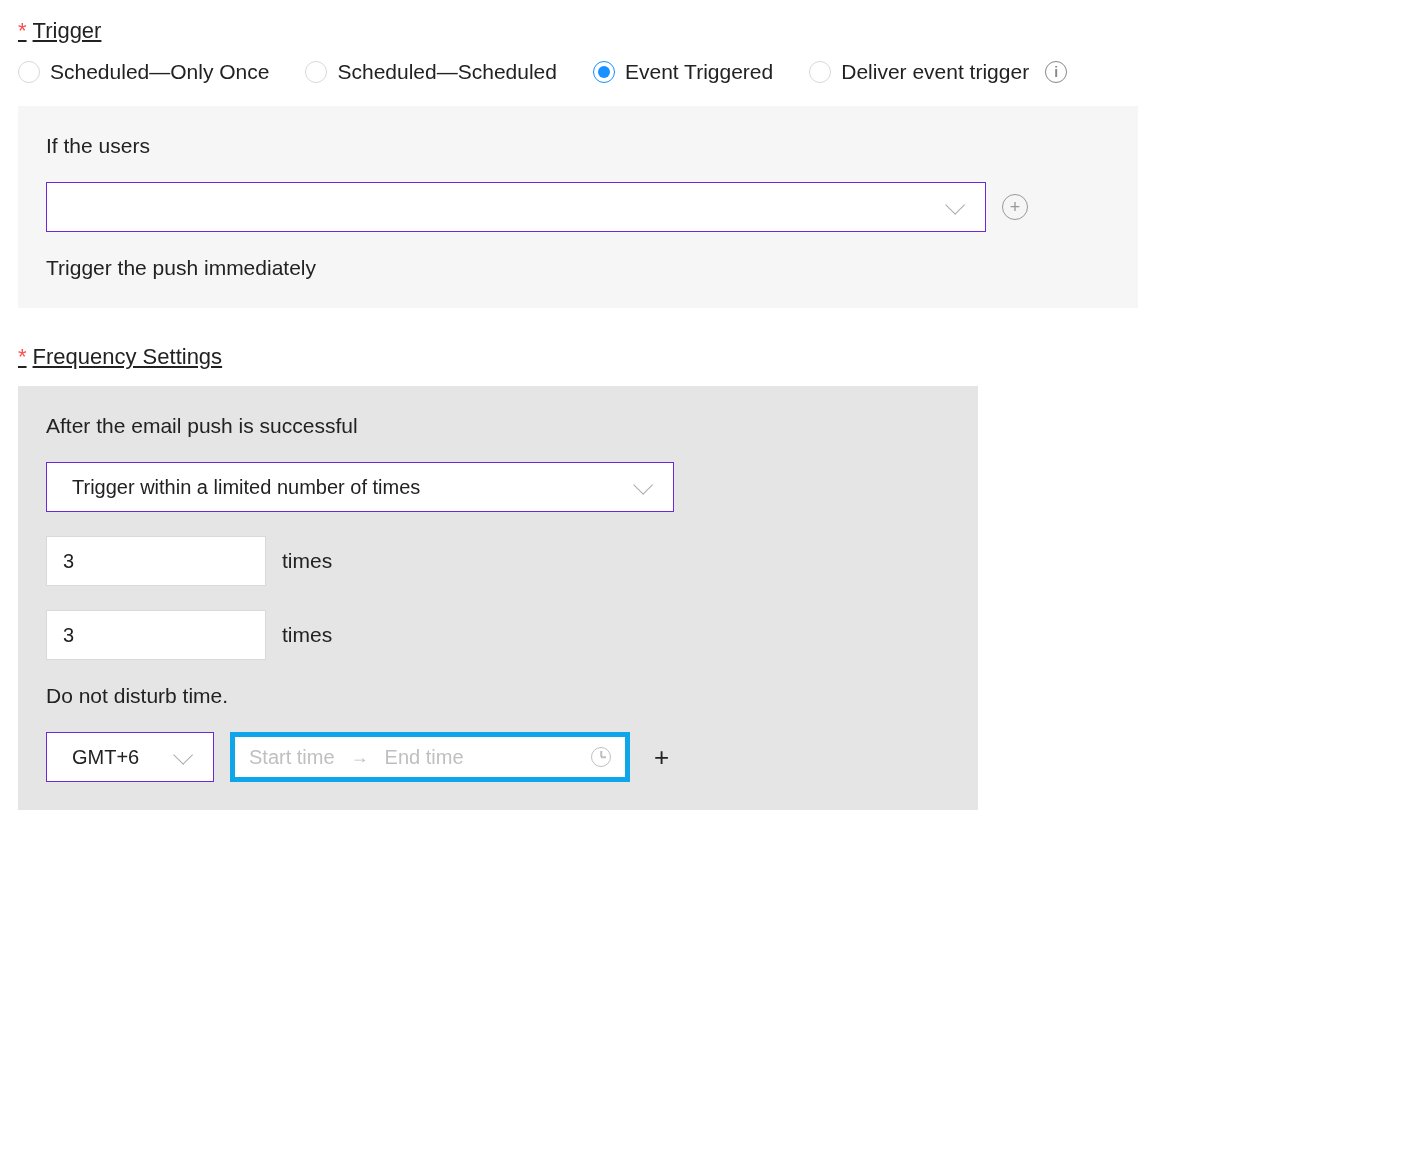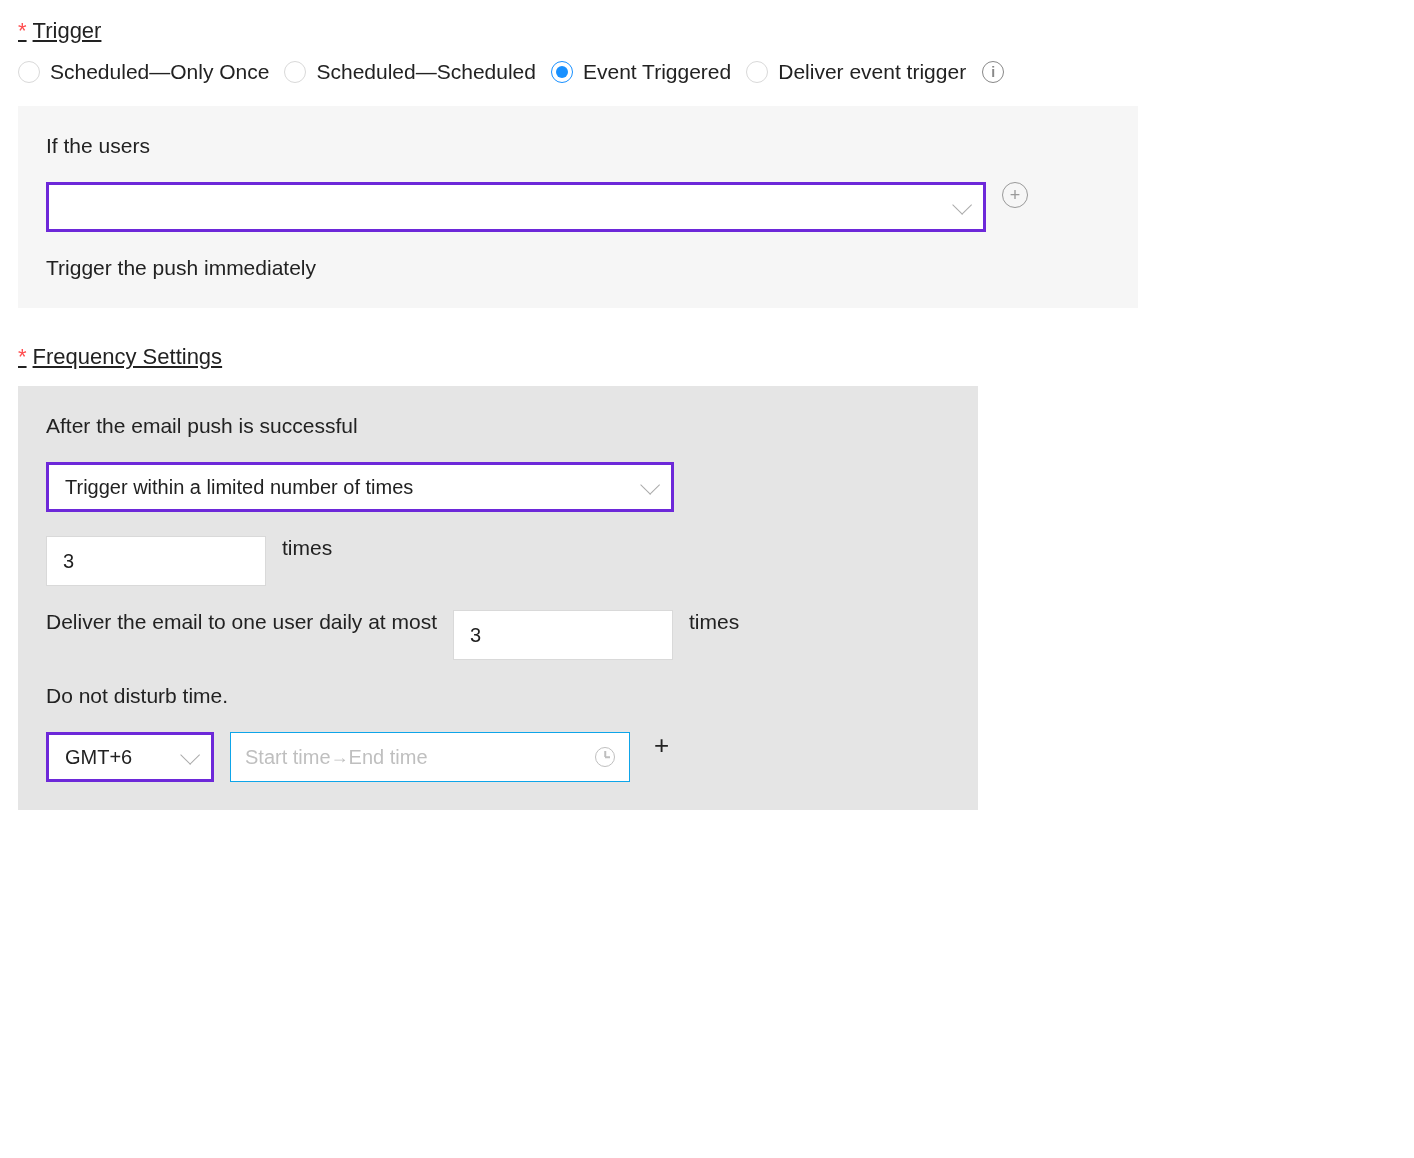--- a/index.html
+++ b/index.html
@@ -12,21 +12,21 @@
   width: 1414px;
 }
 .section-label {
   font-size: 22px;
   margin-bottom: 16px;
   text-decoration: underline;
 }
 .required-star { color: #ff4d4f; margin-right: 6px; }
 .radios {
   display: flex;
-  gap: 15px;
+  gap: 36px;
   align-items: center;
   margin-bottom: 22px;
   flex-wrap: wrap;
 }
 .radio-item {
   display: inline-flex;
   align-items: center;
   gap: 10px;
   cursor: pointer;
   font-size: 21px;
@@ -70,35 +70,35 @@
   width: 1120px;
   margin-bottom: 36px;
 }
 .panel-narrow {
   background: #e5e5e5;
   padding: 28px;
   width: 960px;
 }
 .panel-row {
   display: flex;
-  align-items: flex-start;
+  align-items: center;
   gap: 16px;
   margin-bottom: 24px;
   font-size: 21px;
 }
 .panel-row:last-child { margin-bottom: 0; }
 .label-text { font-size: 21px; color: #222; }
 .select {
   background: #fff;
-  border: 3px solid #6d28d9;
+  border: 1px solid #6d28d9;
   height: 50px;
   display: flex;
   align-items: center;
   justify-content: space-between;
-  padding: 0 16px;
+  padding: 0 25px;
   font-size: 20px;
   color: #222;
   cursor: pointer;
 }
 .select-wide { width: 940px; }
 .select-md { width: 628px; }
 .select-sm { width: 168px; }
 .chevron {
   width: 14px; height: 14px;
   border-right: 1.5px solid #aaa;
@@ -123,26 +123,26 @@
   height: 50px;
   padding: 0 16px;
   font-size: 20px;
   font-family: inherit;
   color: #222;
 }
 .num-sm { width: 130px; }
 .num-md { width: 220px; }
 .time-range {
   background: #fff;
-  border: 1px solid #0ea5e9;
+  border: 5px solid #0ea5e9;
   height: 50px;
   display: flex;
   align-items: center;
   padding: 1px 14px;
-  gap: 0;
+  gap: 16px;
   width: 400px;
 }
 .time-range .ph { color: #bfbfbf; font-size: 20px; }
 .arrow {
   color: #bfbfbf;
   font-size: 18px;
 }
 .clock-icon {
   width: 20px; height: 20px;
   border-radius: 50%;
@@ -233,21 +233,20 @@
     <div class="select select-md">
       <span>Trigger within a limited number of times</span>
       <span class="chevron"></span>
     </div>
   </div>
   <div class="panel-row">
     <input class="text-input num-md" value="3" style="">
     <span class="label-text">times</span>
   </div>
   <div class="panel-row">
-    <span class="label-text">Deliver the email to one user daily at most</span>
     <input class="text-input num-md" value="3" style="">
     <span class="label-text">times</span>
   </div>
   <div class="panel-row">
     <span class="label-text">Do not disturb time.</span>
   </div>
   <div class="panel-row">
     <div class="select select-sm">
       <span>GMT+6</span>
       <span class="chevron"></span>

